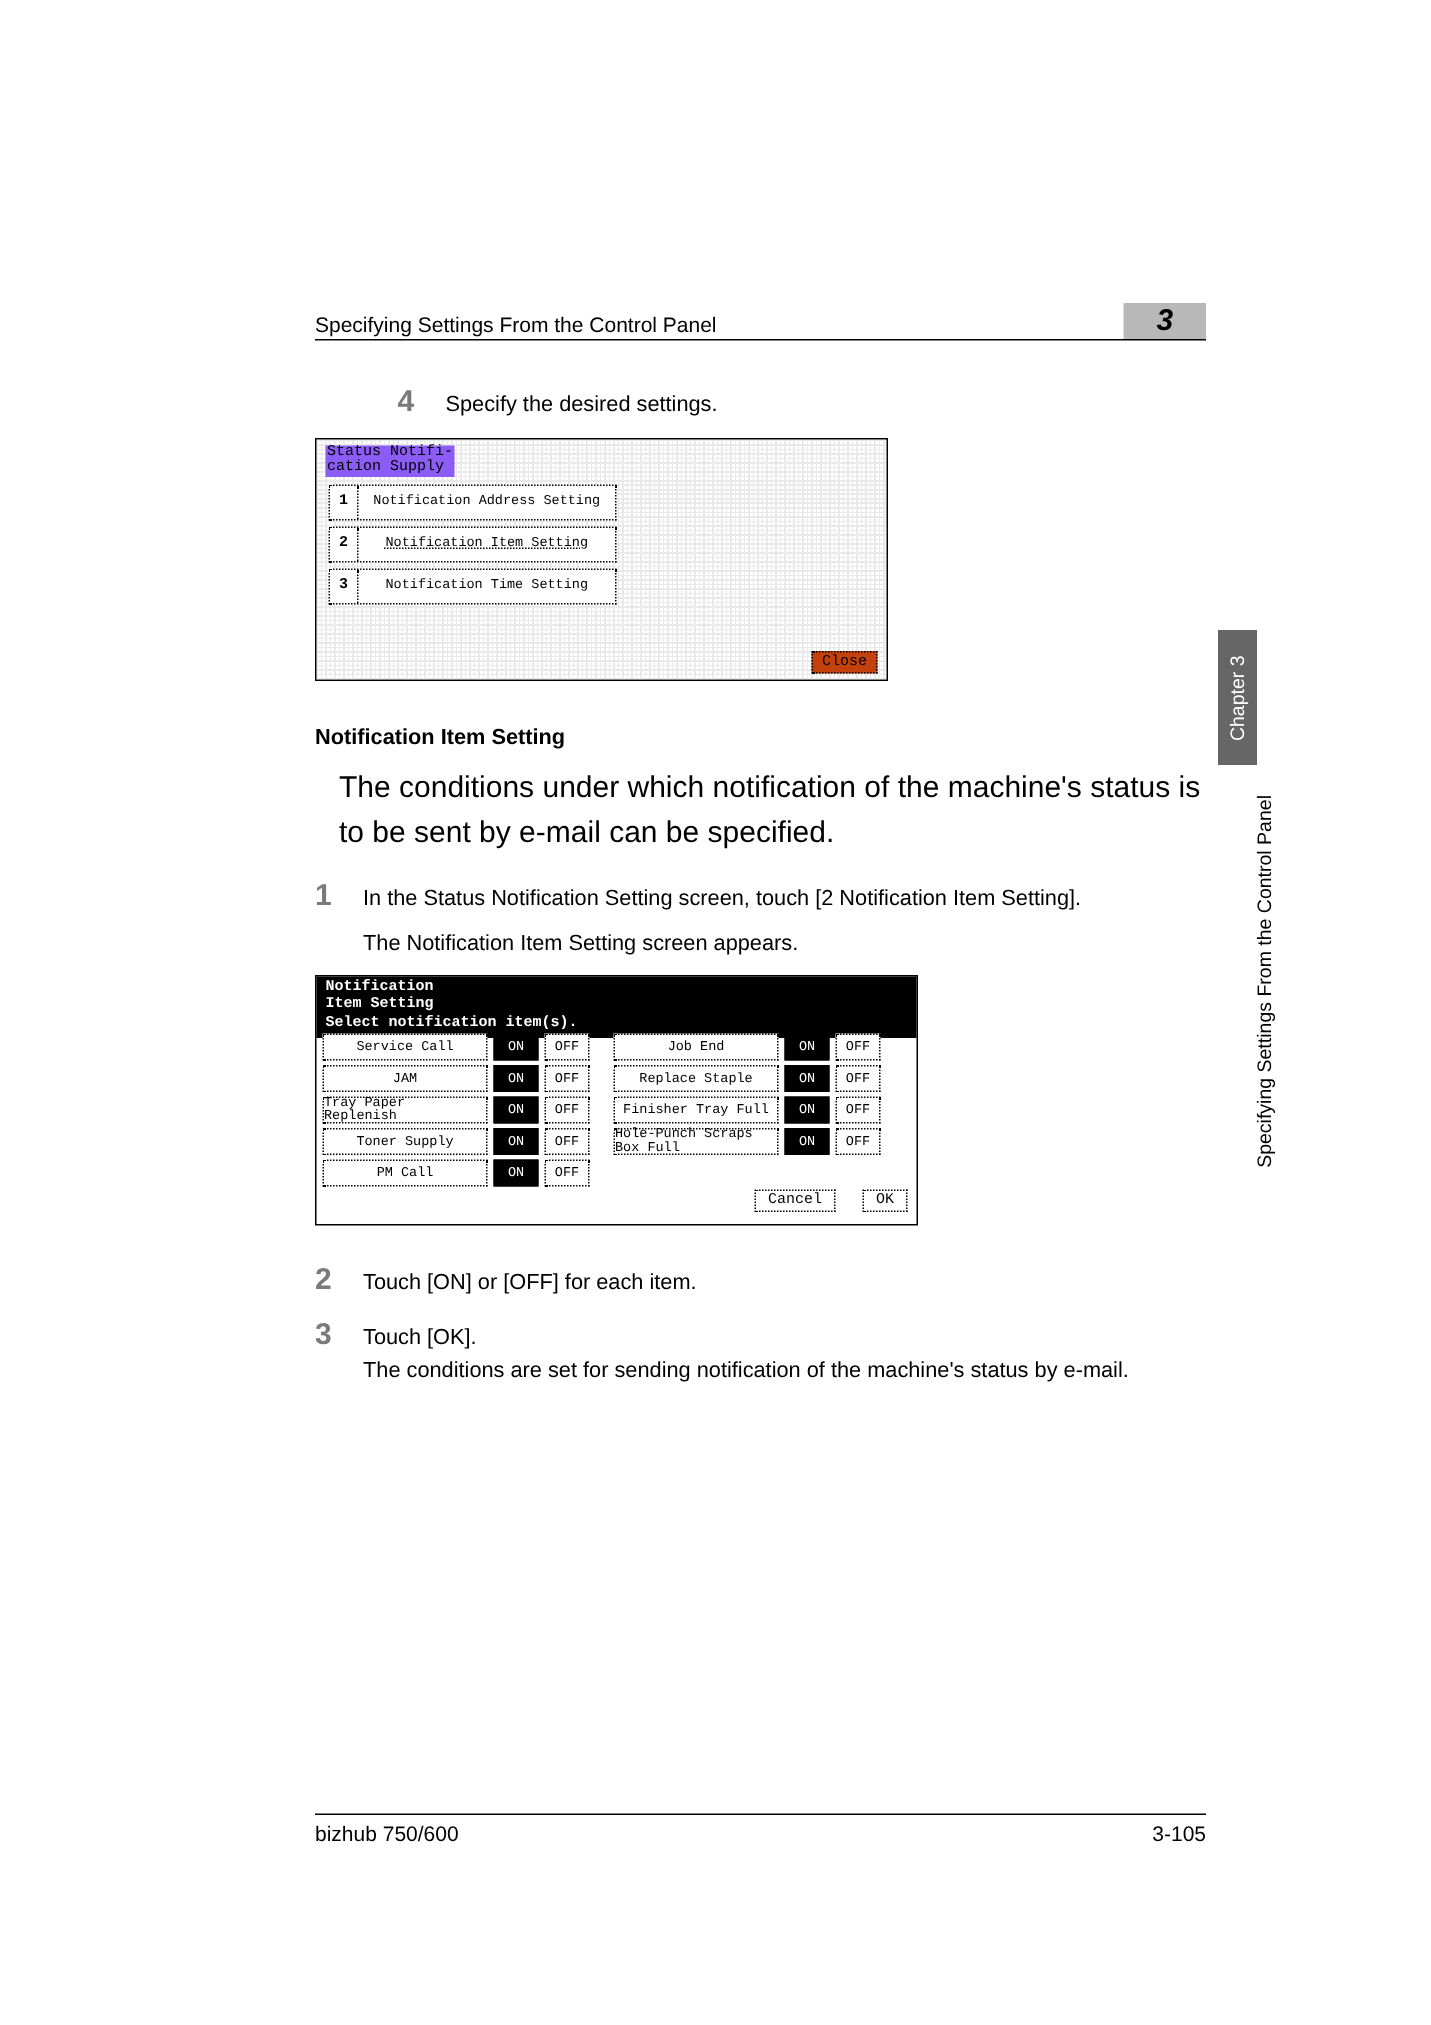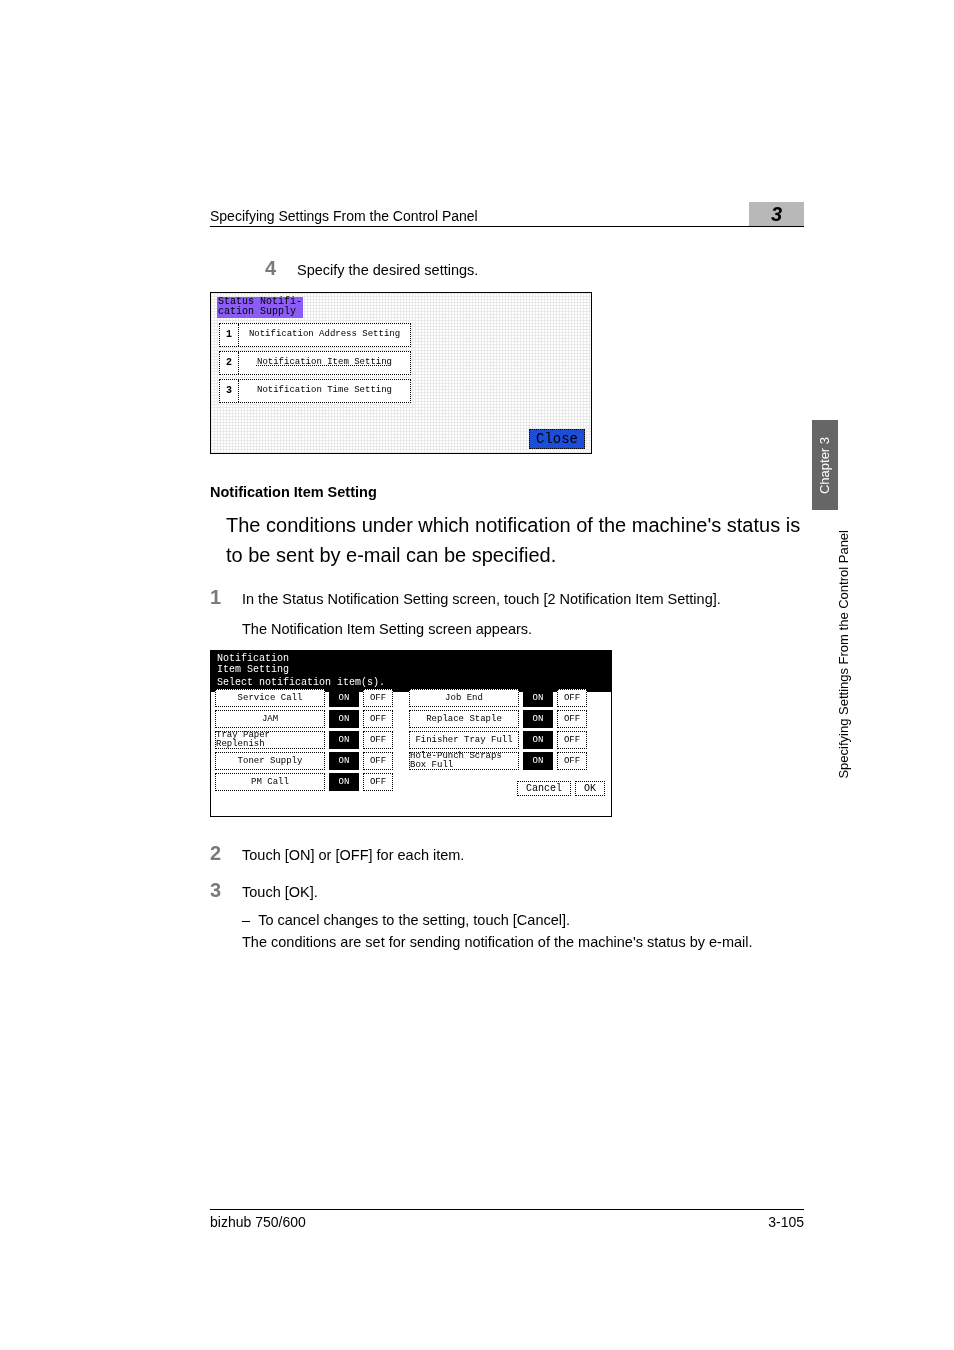--- a/index.html
+++ b/index.html
@@ -134,38 +134,39 @@
     text-align:center;
     padding:0 2px;
   }
   .menu-row.selected .lbl {
     text-decoration: underline dotted;
   }
   .lcd-close {
     position:absolute;
     bottom:4px; right:6px;
     border:1px dotted #000;
-    background:#1d4ed8;
+    background:#c2410c;
     padding:1px 6px;
-    font-size:14px;
+    font-size:10px;
   }
 
   
   .lcd2 {
     width: 400px;
     height: 165px;
   }
   .lcd2 .black-strip {
     position:absolute;
     top:0; left:0; right:0;
     background:#000;
     color:#fff;
     font-size:10px;
     line-height:1.1;
     padding:2px 6px 4px 6px;
+    font-weight:bold;
   }
   .grid-area {
     position:absolute;
     top:38px; left:4px; right:4px; bottom:24px;
     display:flex;
     flex-direction:column;
     gap:3px;
   }
   .grid-row {
     display:flex;
@@ -205,23 +206,23 @@
     height:100%;
     display:flex;
     align-items:center;
     justify-content:center;
     font-size:9px;
     box-sizing:border-box;
   }
   .grid-spacer { width:8px; }
   .lcd2 .footer-btns {
     position:absolute;
-    bottom:20px; right:6px;
-    display:flex;
-    gap:4px;
+    bottom:8px; right:6px;
+    display:flex;
+    gap:18px;
     text-align:right;
   }
   .lcd2 .footer-btns .fbtn {
     border:1px dotted #000;
     background:#fff;
     font-size:10px;
     padding:1px 8px;
   }
 
   
@@ -371,21 +372,20 @@
 
   <div class="step">
     <div class="step-num">2</div>
     <div class="step-text">Touch [ON] or [OFF] for each item.</div>
   </div>
 
   <div class="step" style="margin-top:12px;">
     <div class="step-num">3</div>
     <div class="step-text">
       <div>Touch [OK].</div>
-      <div style="margin-top:6px;"><span class="dash">–&nbsp;&nbsp;</span><span>To cancel changes to the setting, touch [Cancel].</span></div>
       <div>The conditions are set for sending notification of the machine's status by e-mail.</div>
     </div>
   </div>
 
 </div>
 
 <div class="side-tab-dark">
     <span>Chapter 3</span>
   </div>
 <div class="side-tab-text">Specifying Settings From the Control Panel</div>

